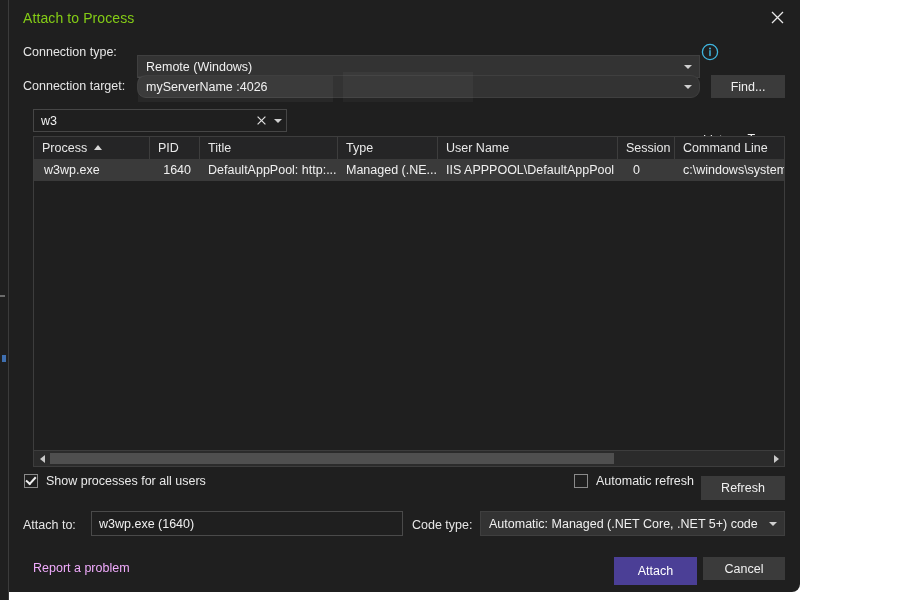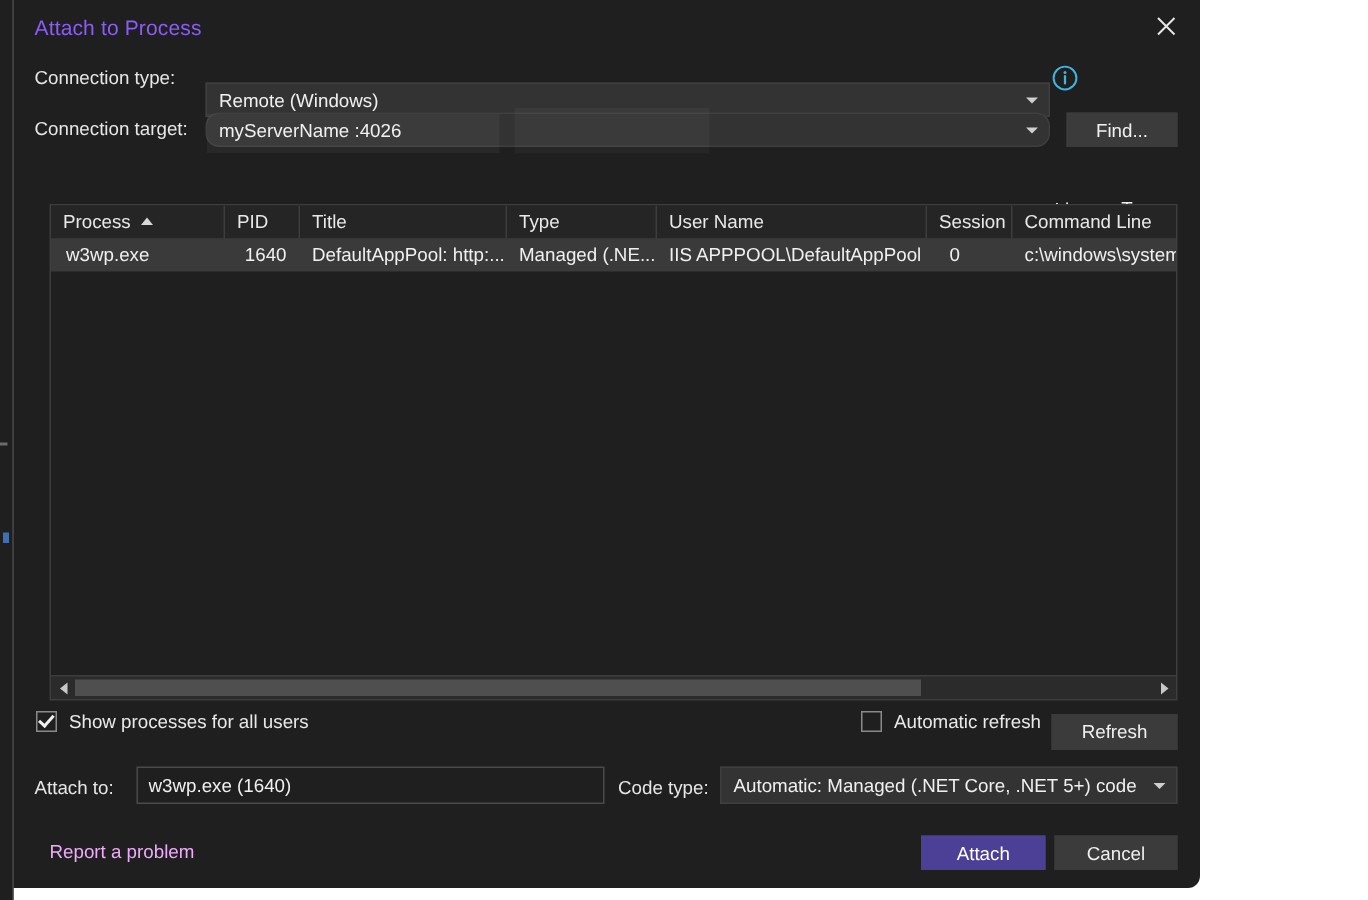--- a/index.html
+++ b/index.html
@@ -60,21 +60,21 @@
   
   .titlebar {
     position: absolute;
     left: 0; top: 0;
     width: 791px; height: 36px;
   }
   .dialog-title {
     position: absolute;
     left: 14px; top: 10px;
     font-size: 14px;
-    color: #8b5cf6;
+    color: #84cc16;
     letter-spacing: .1px;
   }
   .close-btn {
     position: absolute;
     right: 0; top: 0;
     width: 46px; height: 34px;
     display: flex;
     align-items: center;
     justify-content: center;
     cursor: pointer;
@@ -437,20 +437,31 @@
 
     <div class="lbl" style="left:14px; top:79px;">Connection target:</div>
     <div class="combo" style="left:128px; top:75px; width:563px; height:23px;border-radius:9px;">
       <div class="target-overlay"></div>
       <div class="target-overlay2"></div>
       <div class="combo-text" style="position:relative; z-index:2;">myServerName :4026</div>
       <span class="chev"></span>
     </div>
     <div class="btn" style="left:702px; top:75px; width:74px; height:23px;">Find...</div>
 
+    <div class="searchbox">
+      <input class="search-input" value="w3" style="">
+      <div class="search-clear">
+        <svg width="9" height="9" viewBox="0 0 9 9" aria-hidden="true">
+          <path d="M0.6 0.6 L8.4 8.4 M8.4 0.6 L0.6 8.4" stroke="#e0e0e0" stroke-width="1.2" fill="none"></path>
+        </svg>
+      </div>
+      <div class="search-chev">
+          <i></i>
+        </div>
+    </div>
 
     <div class="toggle-group">
       <div class="toggle-btn active">List</div>
       <div class="toggle-btn">Tree</div>
     </div>
 
     <div class="table-frame">
       <div class="thead">
         <div class="th" style="left:0px; width:116px;">
           <span>Process</span><span class="sort-arrow"></span>
@@ -504,17 +515,17 @@
     </div>
 
     <div class="lbl" style="left:403px; top:518px;">Code type:</div>
     <div class="combo" style="left:471px; top:511px; width:305px; height:25px;">
       <div class="combo-text">Automatic: Managed (.NET Core, .NET 5+) code</div>
       <span class="chev"></span>
     </div>
 
     <a class="link">Report a problem</a>
 
-    <div class="btn btn-primary" style="left:605px; top:557px; width:83px; height:23px;">Attach</div>
+    <div class="btn btn-primary" style="left:605px; top:557px; width:83px; height:28px;">Attach</div>
     <div class="btn" style="left:694px; top:557px; width:82px; height:23px;">Cancel</div>
 
   </div>
 </div>
 
 </body></html>

